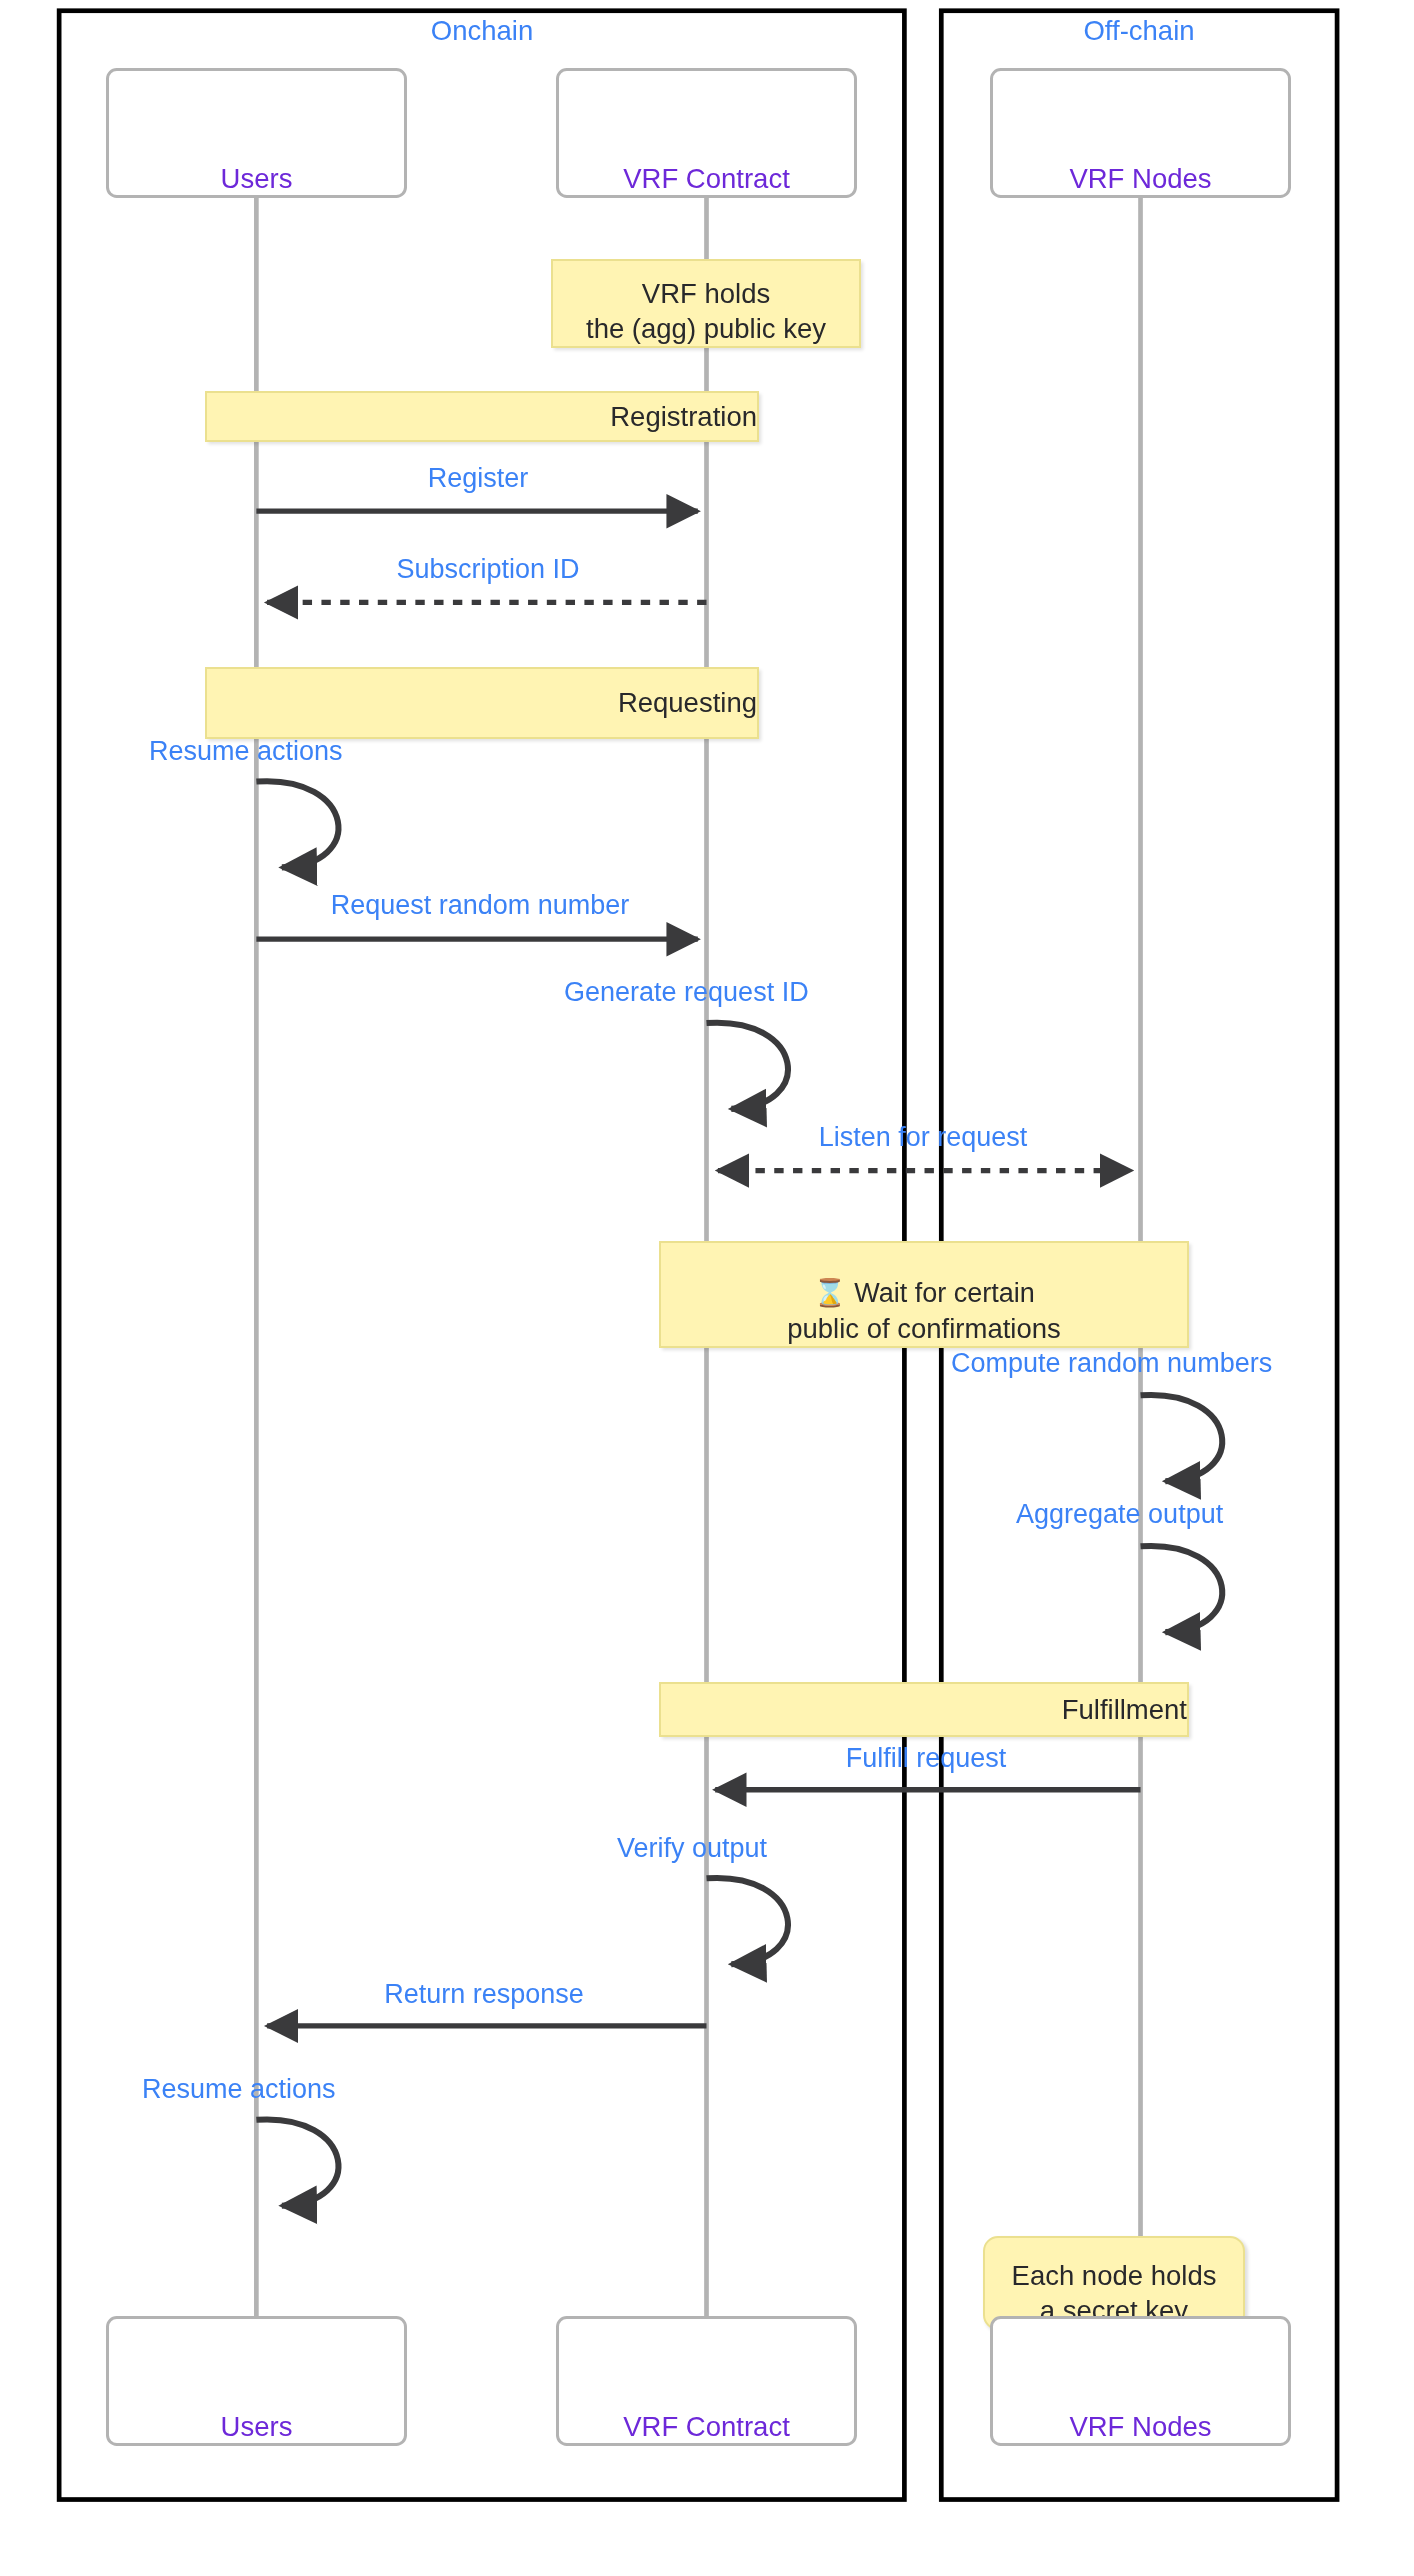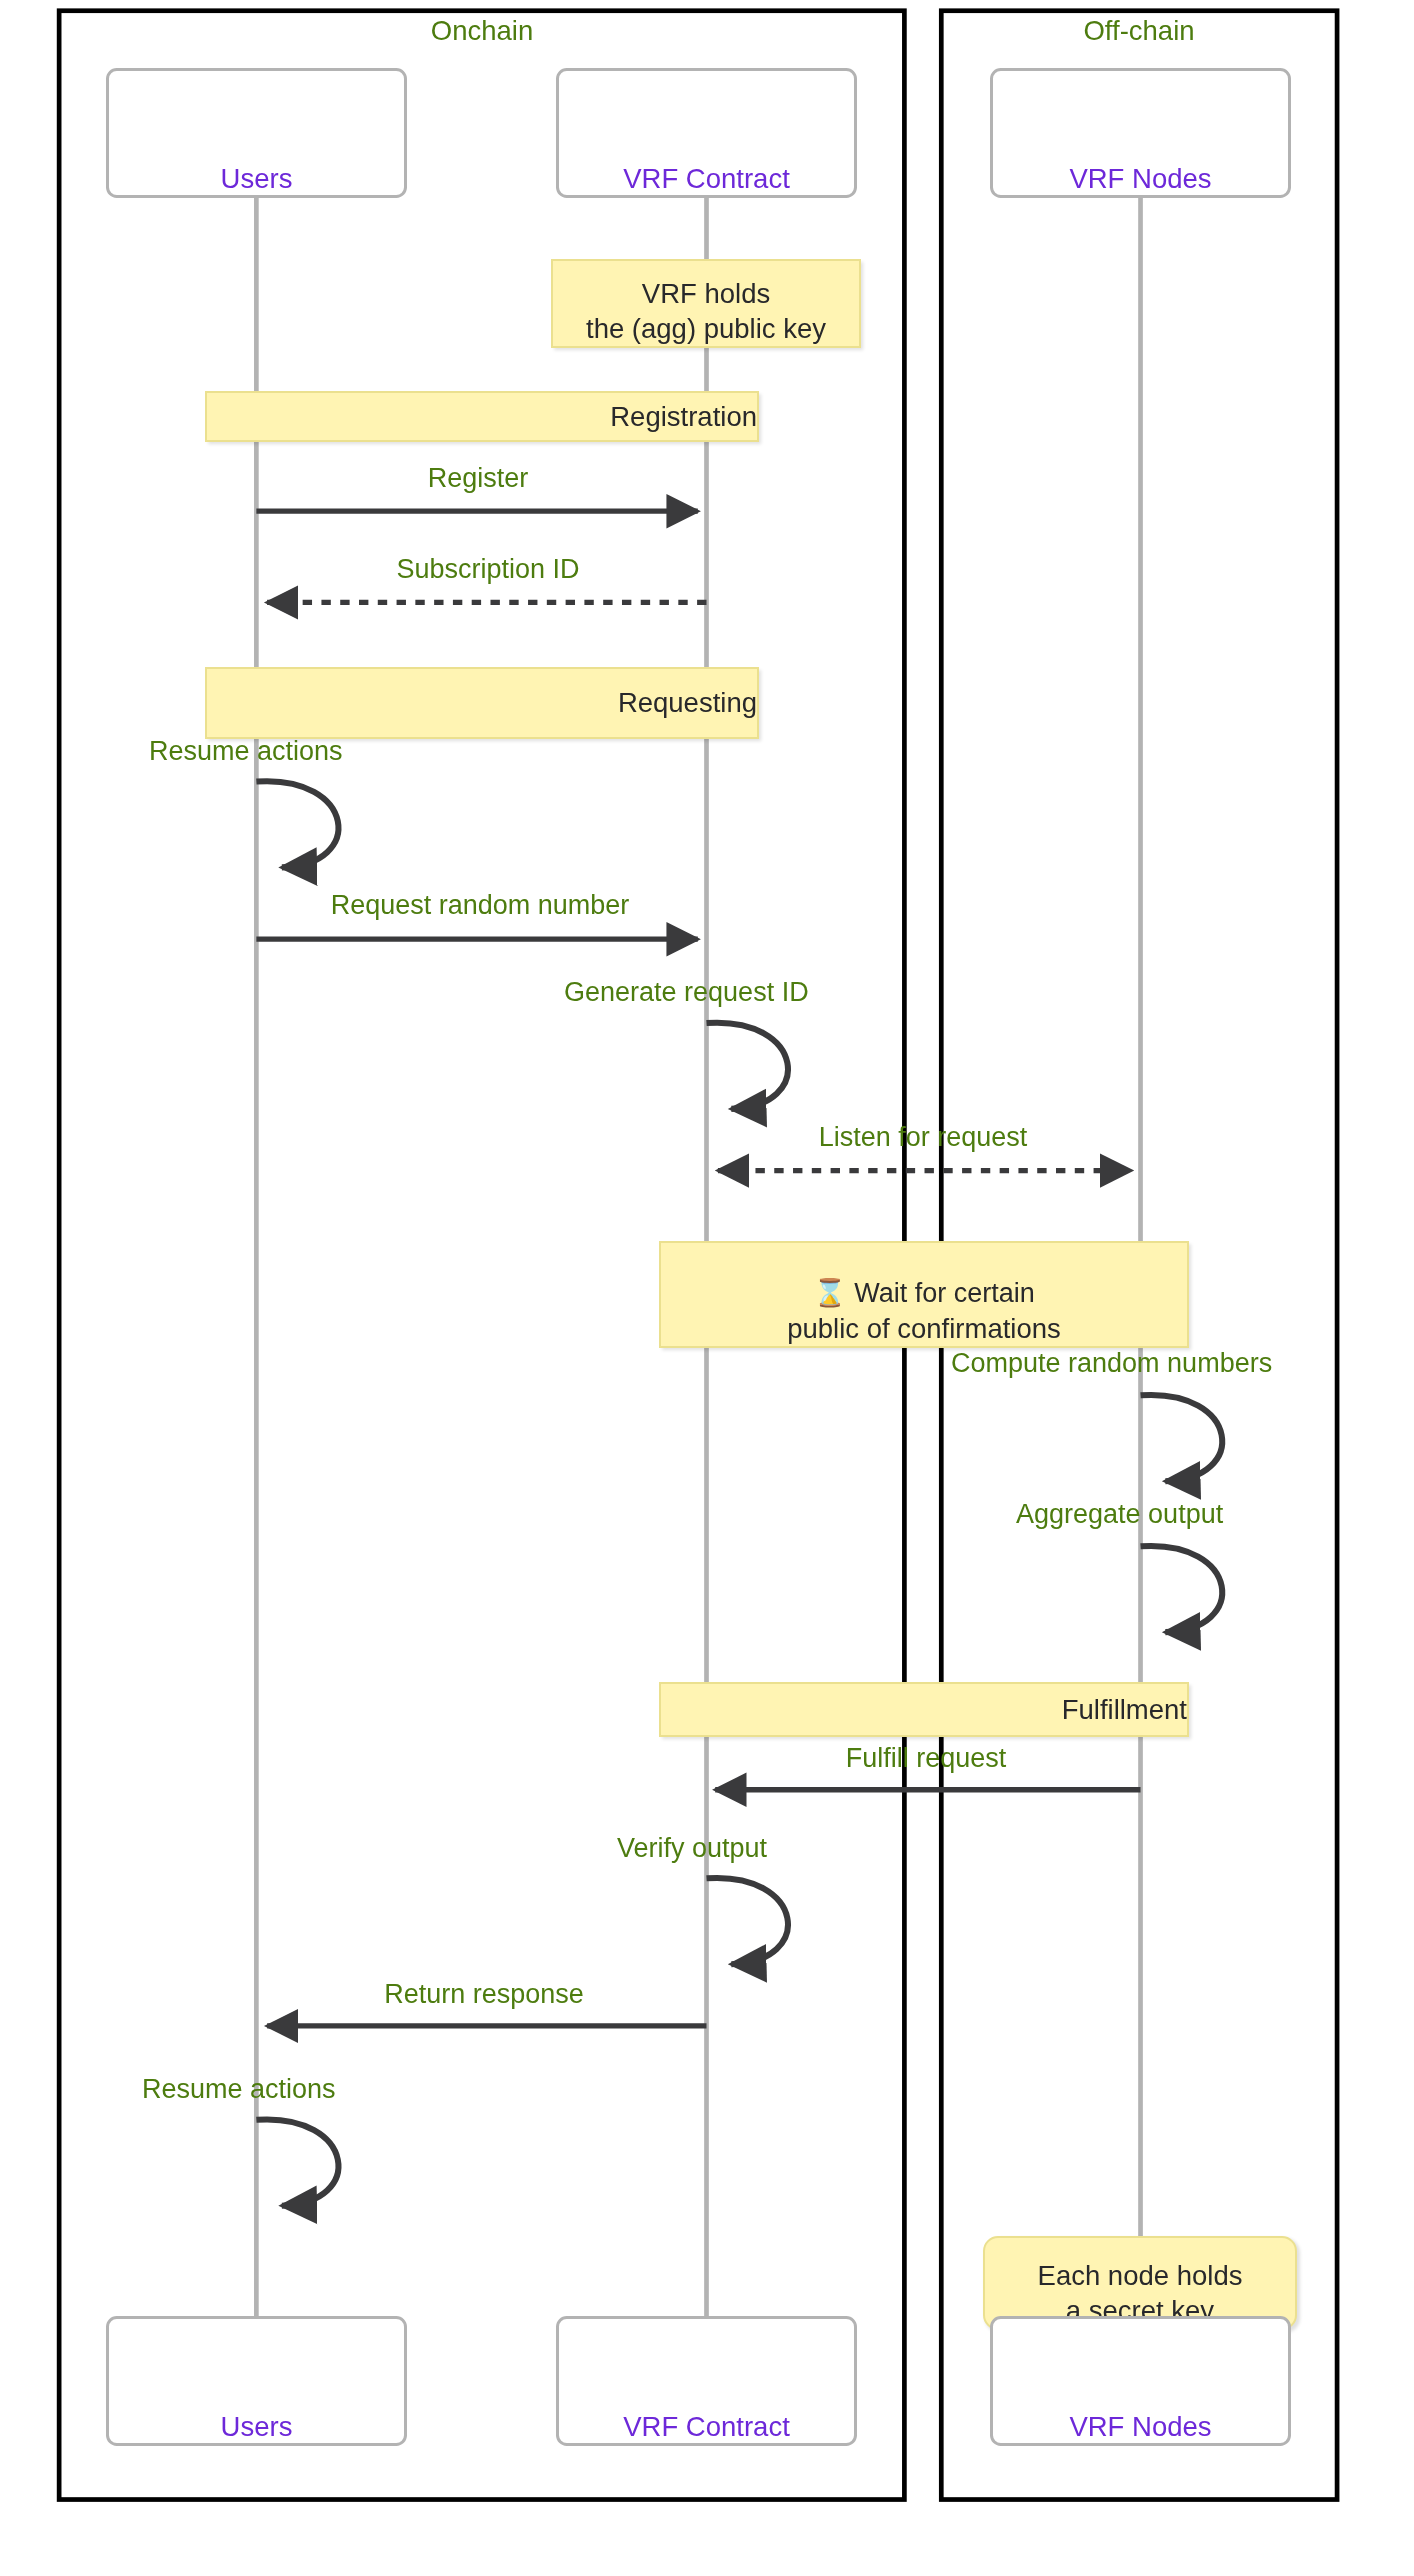--- a/index.html
+++ b/index.html
@@ -18,21 +18,21 @@
   }
   #stage svg {
     position: absolute;
     top: 0;
     left: 0;
     width: 1415px;
     height: 2576px;
   }
   .lbl {
     position: absolute;
-    color: #4d7c0f;
+    color: #3b82f6;
     font-size: 27px;
     line-height: 1.18;
     white-space: nowrap;
     font-family: "Liberation Sans", sans-serif;
   }
   
   .group-title {
     text-align: center;
     transform: translateX(-50%);
     font-size: 27.5px;
@@ -184,21 +184,21 @@
   </div>
 
   <div class="lbl msg" style="left:926px; top:1743px;">Fulfill request</div>
 
   <div class="lbl selfmsg" style="left:617px; top:1833px;">Verify output</div>
 
   <div class="lbl msg" style="left:484px; top:1979px;">Return response</div>
 
   <div class="lbl selfmsg" style="left:142px; top:2074px;">Resume actions</div>
 
-  <div class="note" style="left:983px; top:2192px; width:314px; height:94px; flex-direction:column;border-radius:15px;">
+  <div class="note" style="left:983px; top:2192px; width:262px; height:94px; flex-direction:column;border-radius:15px;">
     <span>Each node holds</span>
     <span>a secret key</span>
   </div>
 
   <div class="pbox" style="left:106px; top:2316px; width:301px; height:130px;">
     <span>Users</span>
   </div>
   <div class="pbox" style="left:556px; top:2316px; width:301px; height:130px;">
     <span>VRF Contract</span>
   </div>

